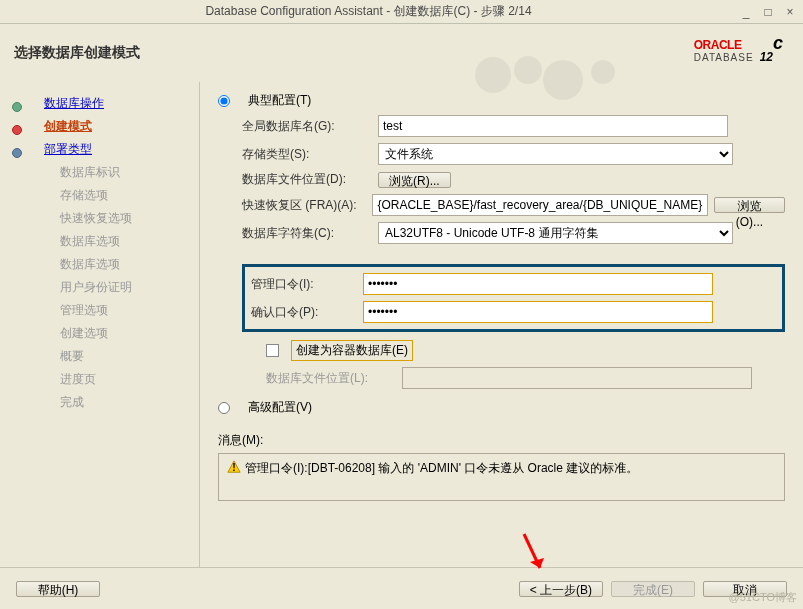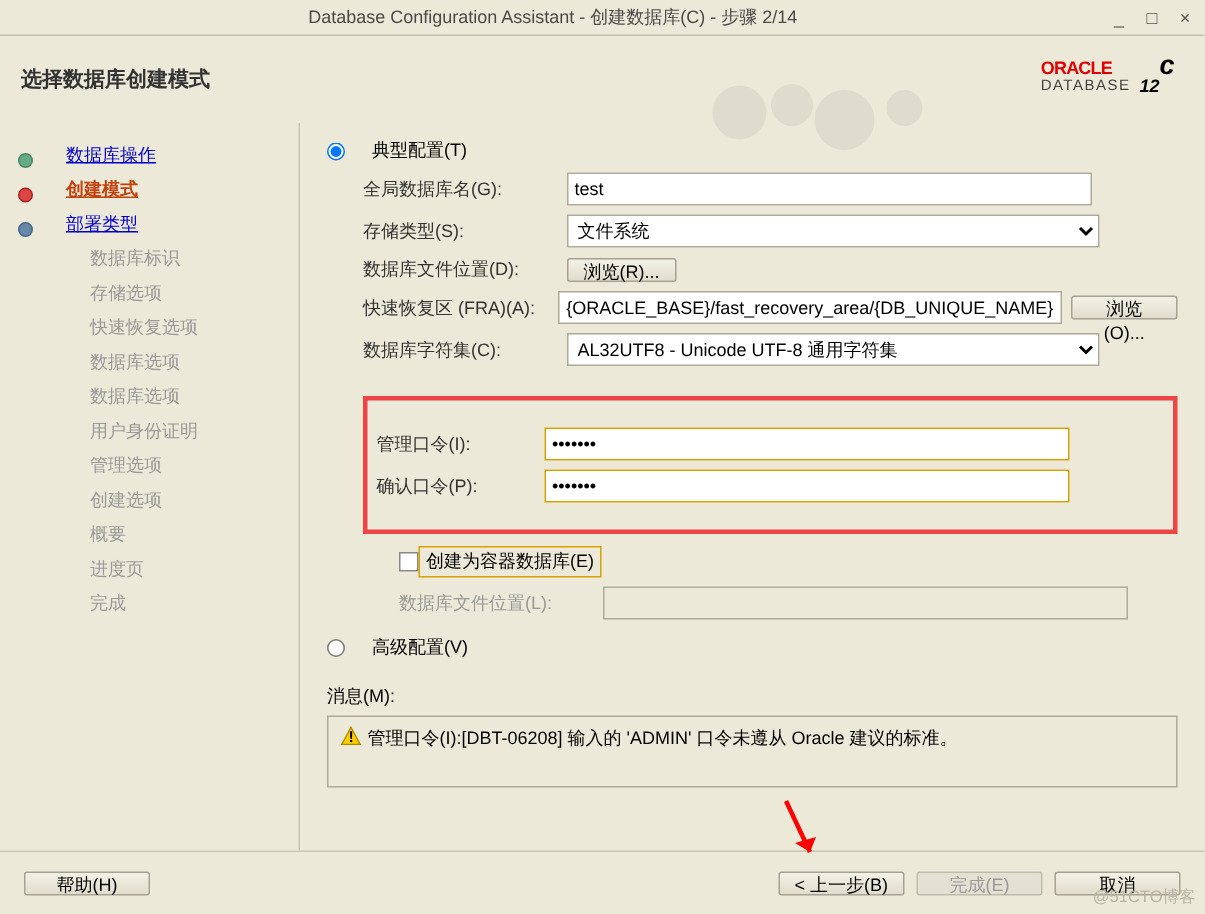--- a/index.html
+++ b/index.html
@@ -32,22 +32,22 @@
 .formgrid { padding-left: 24px; }
 .form-row { display: flex; align-items: center; margin: 6px 0; gap: 6px; }
 .form-row .lbl { width: 130px; color: #333; }
 .form-row .lbl.disabled { color: #999; }
 input[type=text], input[type=password], select { height: 22px; border: 1px solid #b0a898; background: #fff; padding: 0 4px; font-size: 12px; }
 select { padding: 0 2px; }
 .w-wide { width: 350px; }
 .w-full { width: 355px; }
 .btn { height: 16px; padding: 0 10px; border: 1px solid #a8a090; background: linear-gradient(#f4f2e8,#e0ddcc); cursor: pointer; border-radius: 2px; }
 .btn.disabled { color: #999; background: #e4e1d4; border-color: #c0bcac; cursor: default; }
-.hl-box { border: 3px solid #ef4444; padding: 12px 6px; margin: 20px 0 8px 0; }
-.check-row { display: flex; align-items: center; gap: 0; margin: 4px 0 6px 24px; }
+.hl-box { border: 3px solid #0c4a6e; padding: 0 6px; margin: 20px 0 8px 0; }
+.check-row { display: flex; align-items: center; gap: 12px; margin: 4px 0 6px 24px; }
 .checkbox { width: 13px; height: 13px; border: 1px solid #888; background: #fff; }
 .msg-label { margin-top: 16px; margin-bottom: 4px; }
 .msg-box { border: 1px solid #b0a898; background: #ece9d8; height: 48px; padding: 6px 8px; display: flex; align-items: flex-start; gap: 4px; }
 .warn-icon { width: 14px; height: 14px; flex: 0 0 auto; }
 .footer { height: 42px; background: #ece9d8; border-top: 1px solid #c8c4b4; display: flex; align-items: center; padding: 0 16px; gap: 8px; }
 .footer .spacer { flex: 1; }
 .footer .btn { min-width: 84px; }
 .footer .btn.primary { border: 2px solid #5a5a7a; font-weight: bold; }
 .arrow { position: absolute; left: 512px; top: 532px; pointer-events: none; }
 .watermark { position: absolute; right: 6px; bottom: 4px; color: #b8b4a4; font-size: 11px; }

